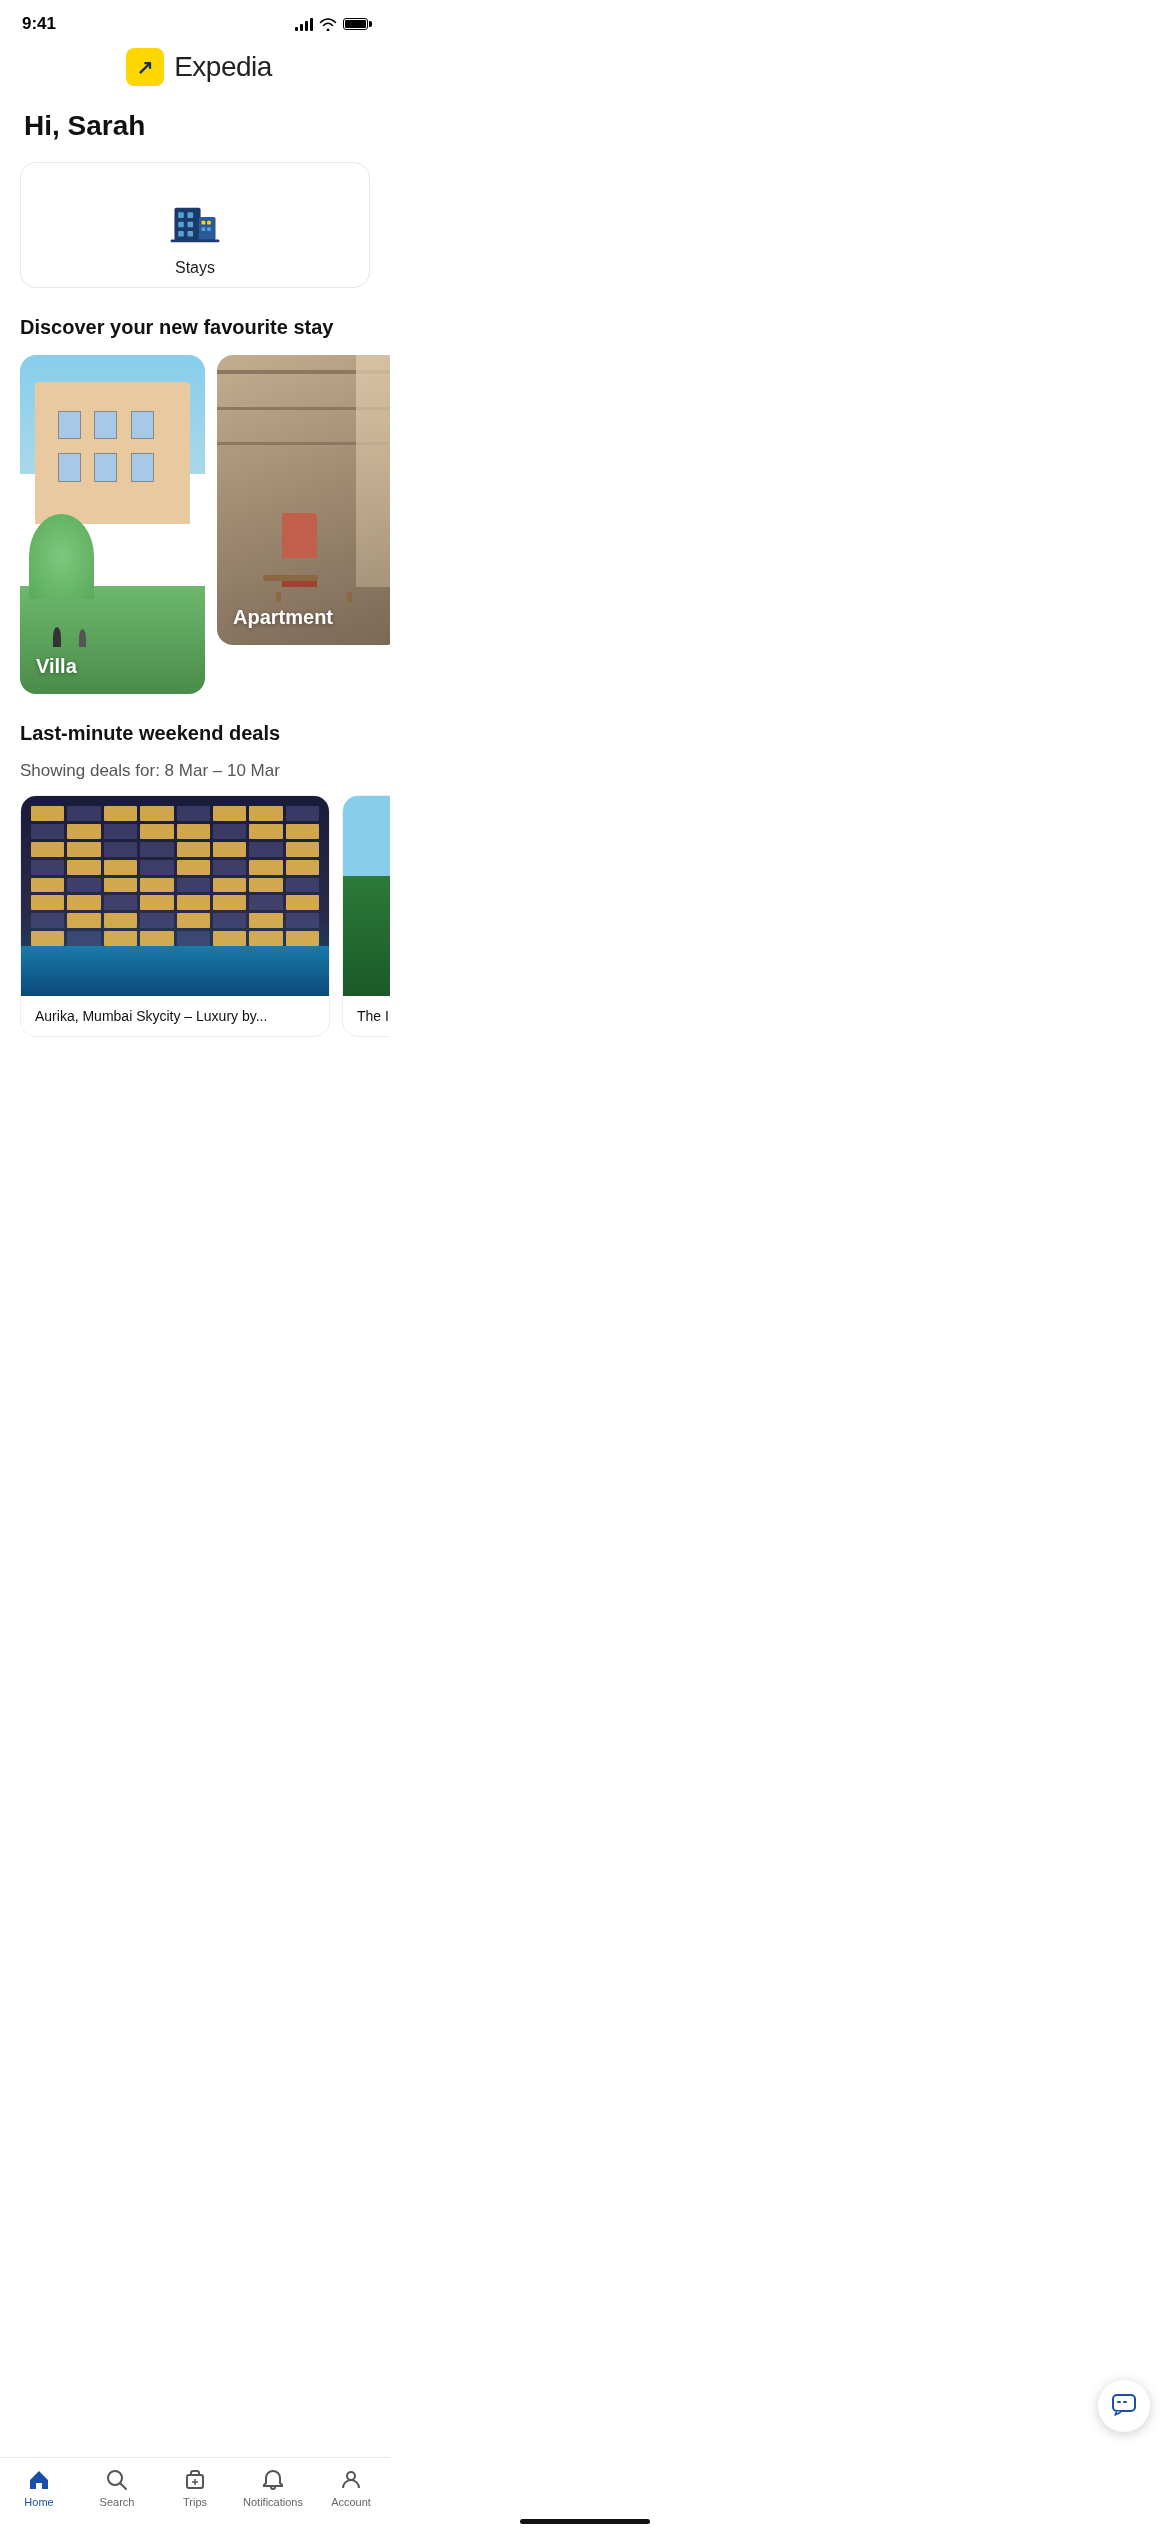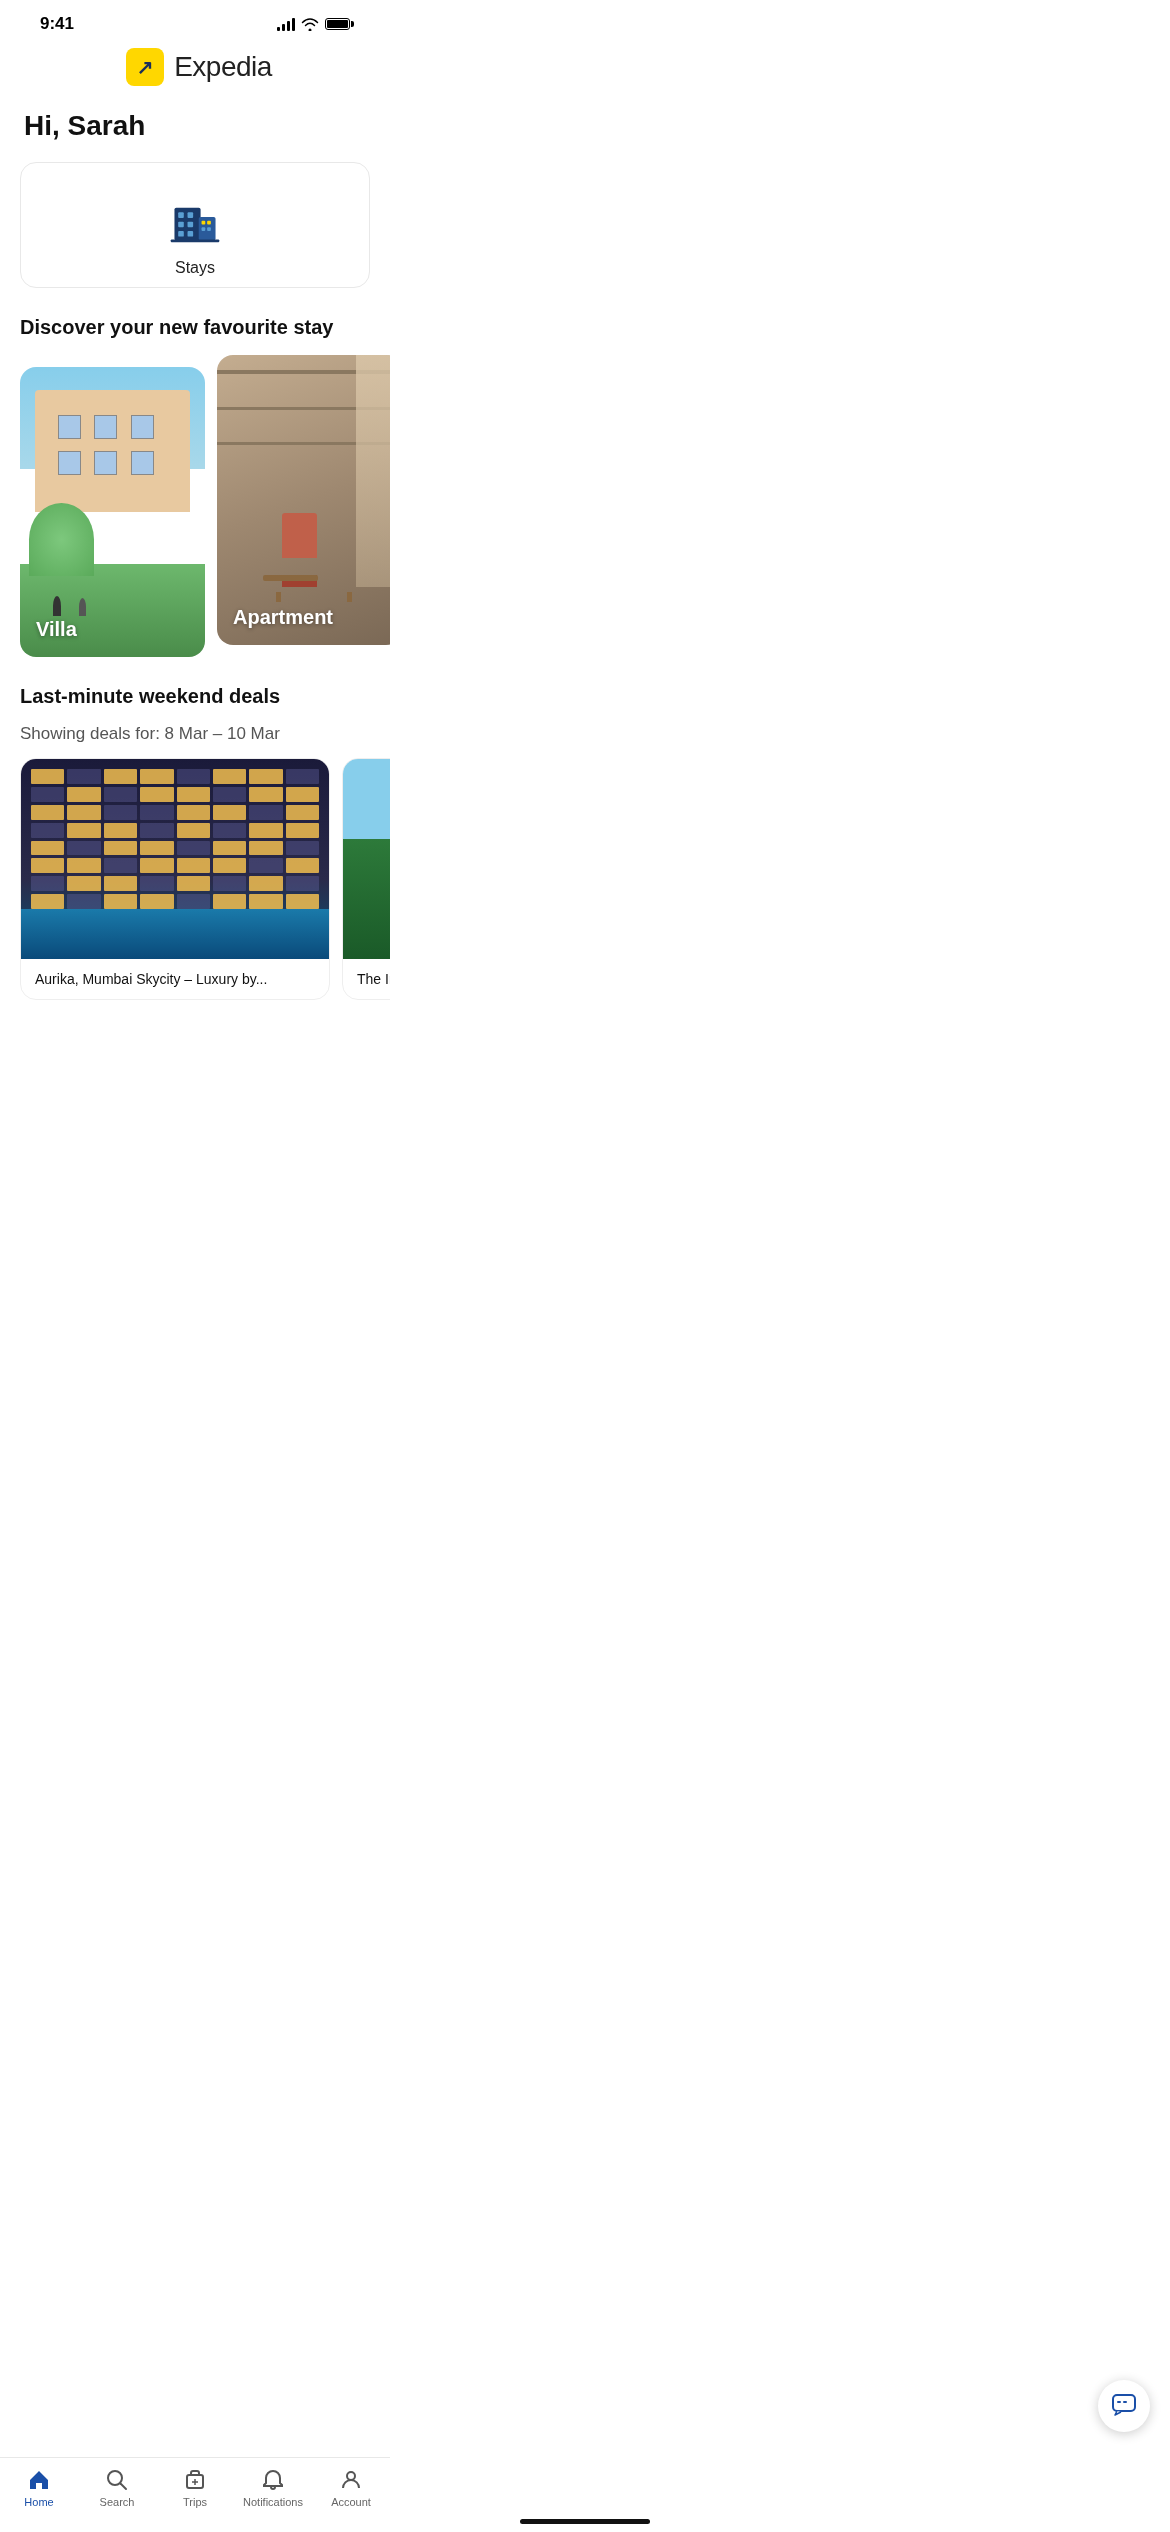--- a/index.html
+++ b/index.html
@@ -11,21 +11,21 @@
       min-height: 844px;
       overflow-x: hidden;
       position: relative;
     }
 
     
     .status-bar {
       display: flex;
       justify-content: space-between;
       align-items: center;
-      padding: 14px 40px 6px;
+      padding: 14px 22px 6px;
       font-size: 17px;
       font-weight: 600;
     }
     .status-icons {
       display: flex;
       align-items: center;
       gap: 6px;
     }
     .signal-bars { display: flex; align-items: flex-end; gap: 2px; }
     .signal-bars span {
@@ -372,21 +372,21 @@
       </svg>
     </div>
     <span class="action-label">Stays</span>
   </div>
 </div>
 
 <div class="section-title">Discover your new favourite stay</div>
 
 <div class="property-scroll">
 
-  <div class="property-card" style="min-width:185px; height:290px;margin-top:12px;">
+  <div class="property-card" style="min-width:185px; height:339px;">
     <div style="width:100%;height:100%;position:relative;overflow:hidden;">
 
       <div style="position:absolute;top:0;left:0;right:0;height:35%;background:linear-gradient(to bottom,#87CEEB,#a8d8ea);"></div>
 
       <div style="position:absolute;top:8%;left:8%;right:8%;height:42%;background:#e8c9a0;border-radius:4px 4px 0 0;">
 
         <div style="position:absolute;top:20%;left:15%;width:15%;height:20%;background:#a8c8e8;border:1px solid #888;"></div>
         <div style="position:absolute;top:20%;left:38%;width:15%;height:20%;background:#a8c8e8;border:1px solid #888;"></div>
         <div style="position:absolute;top:20%;left:62%;width:15%;height:20%;background:#a8c8e8;border:1px solid #888;"></div>
         <div style="position:absolute;top:50%;left:15%;width:15%;height:20%;background:#a8c8e8;border:1px solid #888;"></div>

